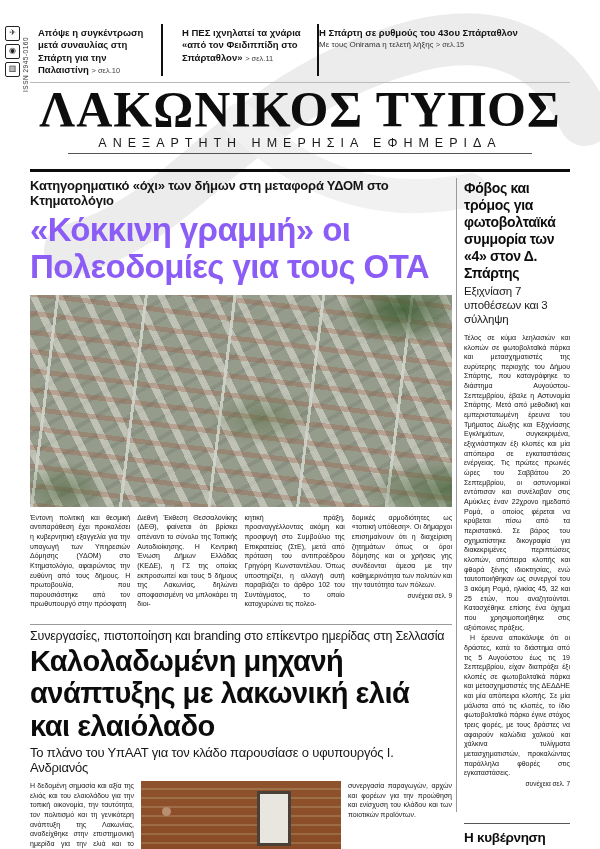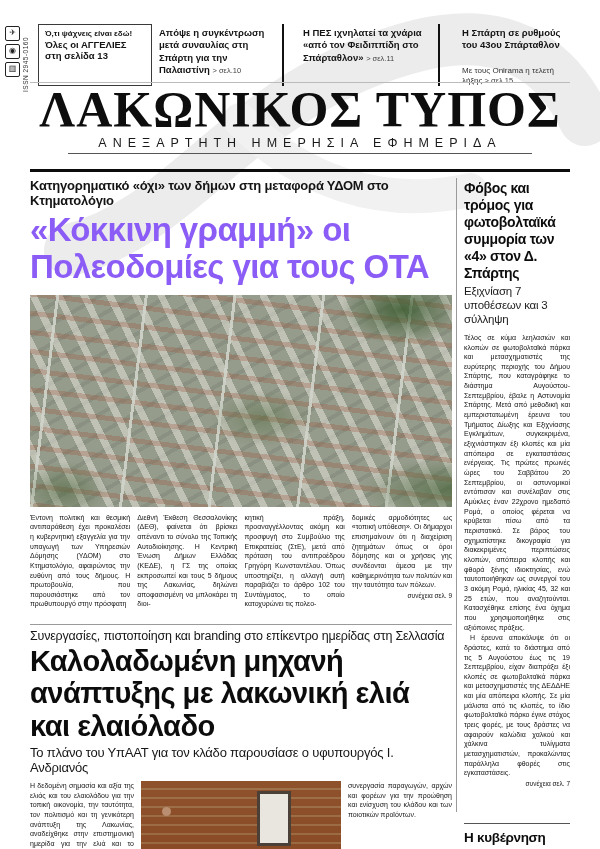--- a/index.html
+++ b/index.html
@@ -16,22 +16,22 @@
   
   .teasers{position:absolute;left:38px;top:24px;width:530px;display:flex;gap:7px;z-index:1;}
   .classified-box{border:1.5px solid #3a3a3a;background:#fff;padding:4px 6px 3px;width:100px;flex:none;}
   .cb-l1{font-size:8px;font-weight:bold;}
   .cb-l2{font-size:9.5px;font-weight:bold;margin-top:1px;}
   .cb-l3{font-size:9.5px;font-weight:bold;}
   .teaser{font-size:9.5px;font-weight:bold;line-height:1.3;padding-top:3px;}
   .teaser .pg{font-weight:normal;font-size:7.5px;color:#444;}
   .t2{width:116px;flex:none;}
   .t3{width:128px;flex:none;border-left:2px solid #111;padding-left:19px;}
-  .t4{flex:1;border-left:2px solid #111;padding-left:22px;}
-  .t4-sub{font-weight:normal;font-size:8px;color:#333;margin-top:14px;}
+  .t4{flex:1;border-left:2px solid #111;padding-left:0;}
+  .t4-sub{font-weight:normal;font-size:8px;color:#333;margin-top:1px;}
 
   
   .mast{position:absolute;left:30px;top:82px;width:540px;text-align:center;z-index:1;}
   .mast-rule-top{border-top:1px solid #bbb;margin-bottom:1px;}
   .mast-title{font-family:"Liberation Serif",serif;font-weight:bold;font-size:50px;line-height:1.0;letter-spacing:1px;color:#0d0d0d;white-space:nowrap;}
   .mast-sub{font-size:12.5px;letter-spacing:6px;color:#1a1a1a;margin-top:2px;}
   .mast-rule{border-top:1.5px solid #555;width:86%;margin:3px auto 2px;}
   .dateline{font-size:7.5px;font-weight:bold;color:#222;line-height:1.5;}
   .black-bar{position:absolute;left:30px;top:169px;width:540px;height:3px;background:#0c0c0c;z-index:1;}
 
@@ -94,25 +94,20 @@
   <div class="leftrail">
     <div class="rail-icons">
       <div class="rail-ic">✈</div>
       <div class="rail-ic">◉</div>
       <div class="rail-ic">▥</div>
     </div>
     <div class="issn">ISSN 2945-0160</div>
   </div>
 
   <div class="teasers">
-    <div class="classified-box">
-      <div class="cb-l1">Ό,τι ψάχνεις είναι εδώ!</div>
-      <div class="cb-l2">Όλες οι ΑΓΓΕΛΙΕΣ</div>
-      <div class="cb-l3">στη σελίδα 13</div>
-    </div>
     <div class="teaser t2">
       <span>Απόψε η συγκέντρωση μετά συναυλίας στη Σπάρτη για την Παλαιστίνη</span>
       <span class="pg">&gt; σελ.10</span>
     </div>
     <div class="teaser t3">
       <span>Η ΠΕΣ ιχνηλατεί τα χνάρια «από τον Φειδιππίδη στο Σπάρταθλον»</span>
       <span class="pg">&gt; σελ.11</span>
     </div>
     <div class="teaser t4">
       <div>Η Σπάρτη σε ρυθμούς του 43ου Σπάρταθλον</div>

